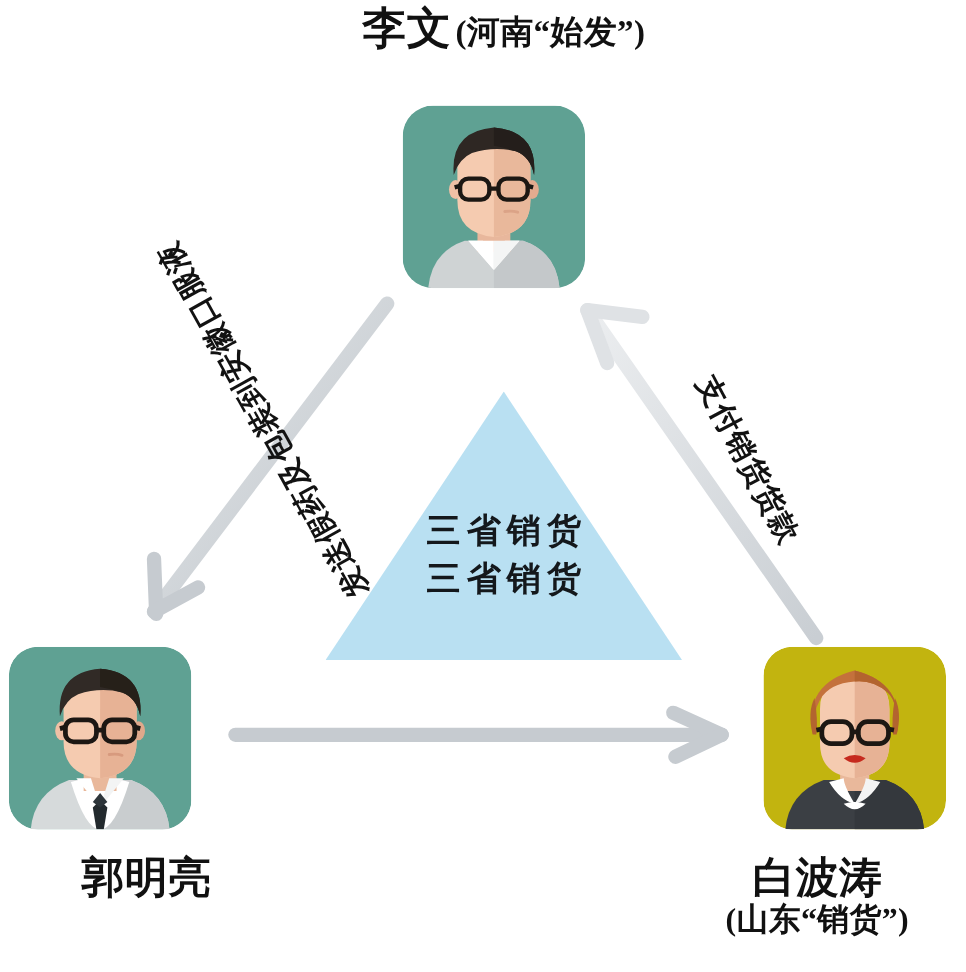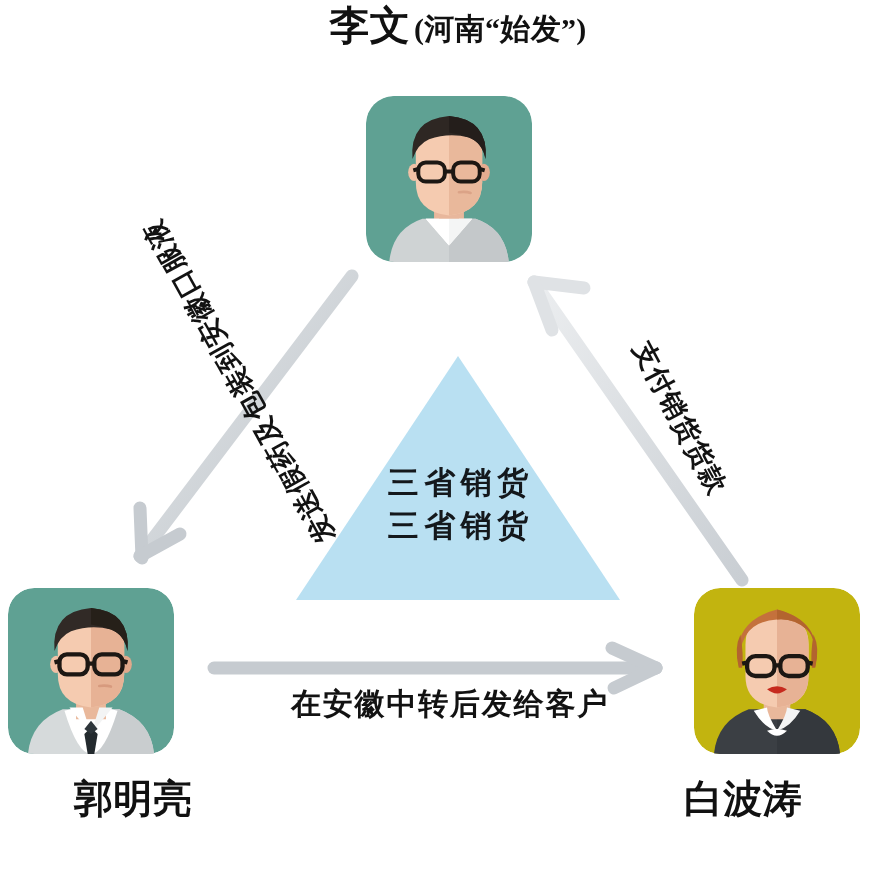--- a/index.html
+++ b/index.html
@@ -253,21 +253,21 @@
         <path d="M32 45 L29 45.6"></path>
         <path d="M68.5 45 L71.5 45.6"></path>
       </g>
 
       <path d="M44 61 Q50 57.5 56 61 Q50 66 44 61 Z" fill="#c62a1e"></path>
     </svg>
   </div>
 
   <div class="node-label" id="label-right">
     <div class="name-big">白波涛</div>
+    <div class="name-sub">(山东“销货”)</div>
   </div>
 
   <div class="edge-label" id="edge-left-label">发送假药及包装到安徽口服液</div>
 
   <div class="edge-label" id="edge-right-label">支付销货货款</div>
 
-  <div class="edge-label" id="edge-bottom-label">在安徽中转后发给客户</div>
 
 </div>
 
 </body></html>

